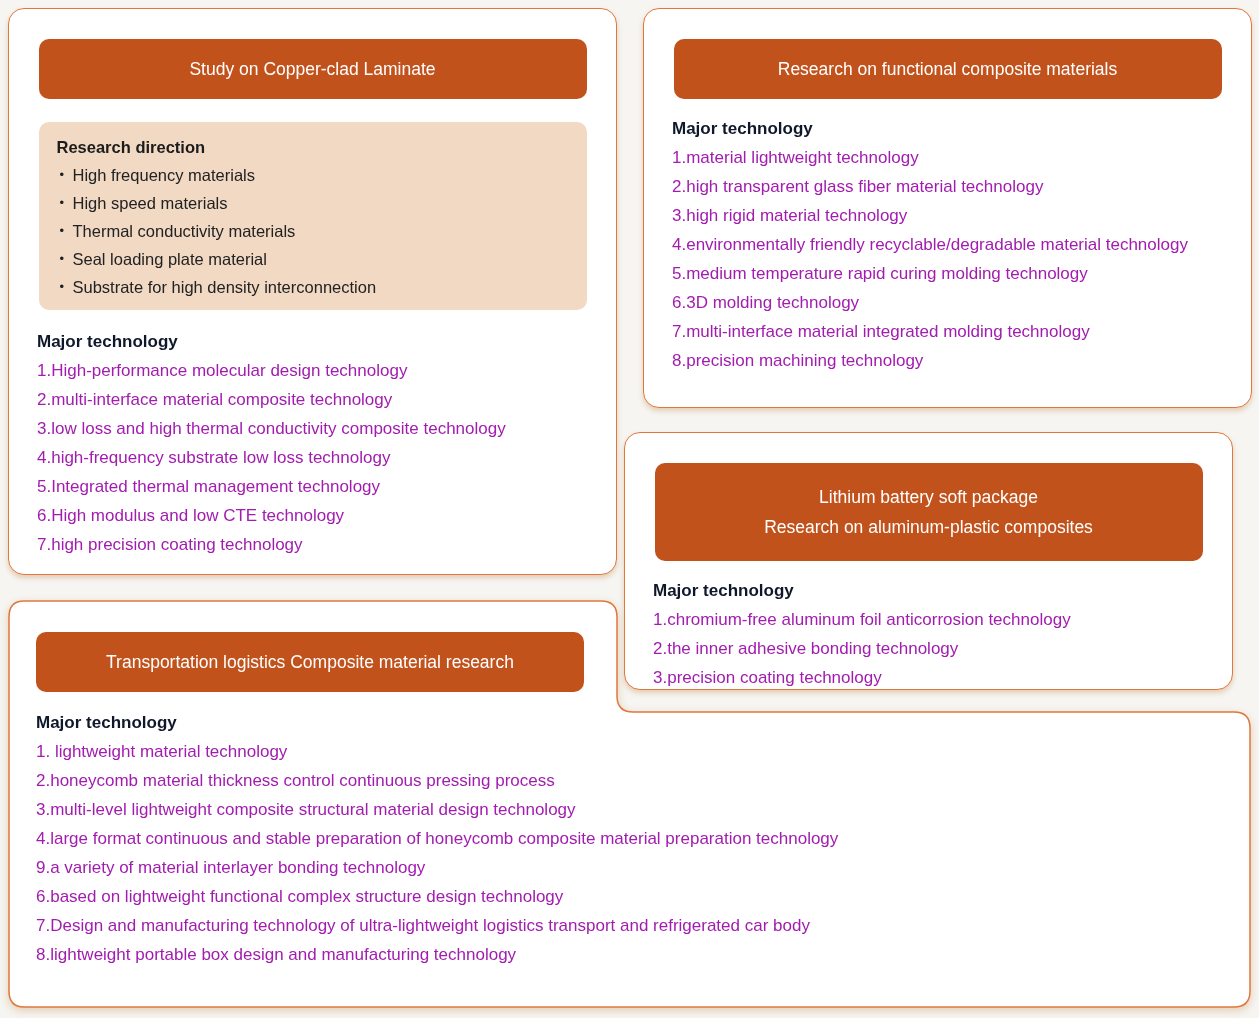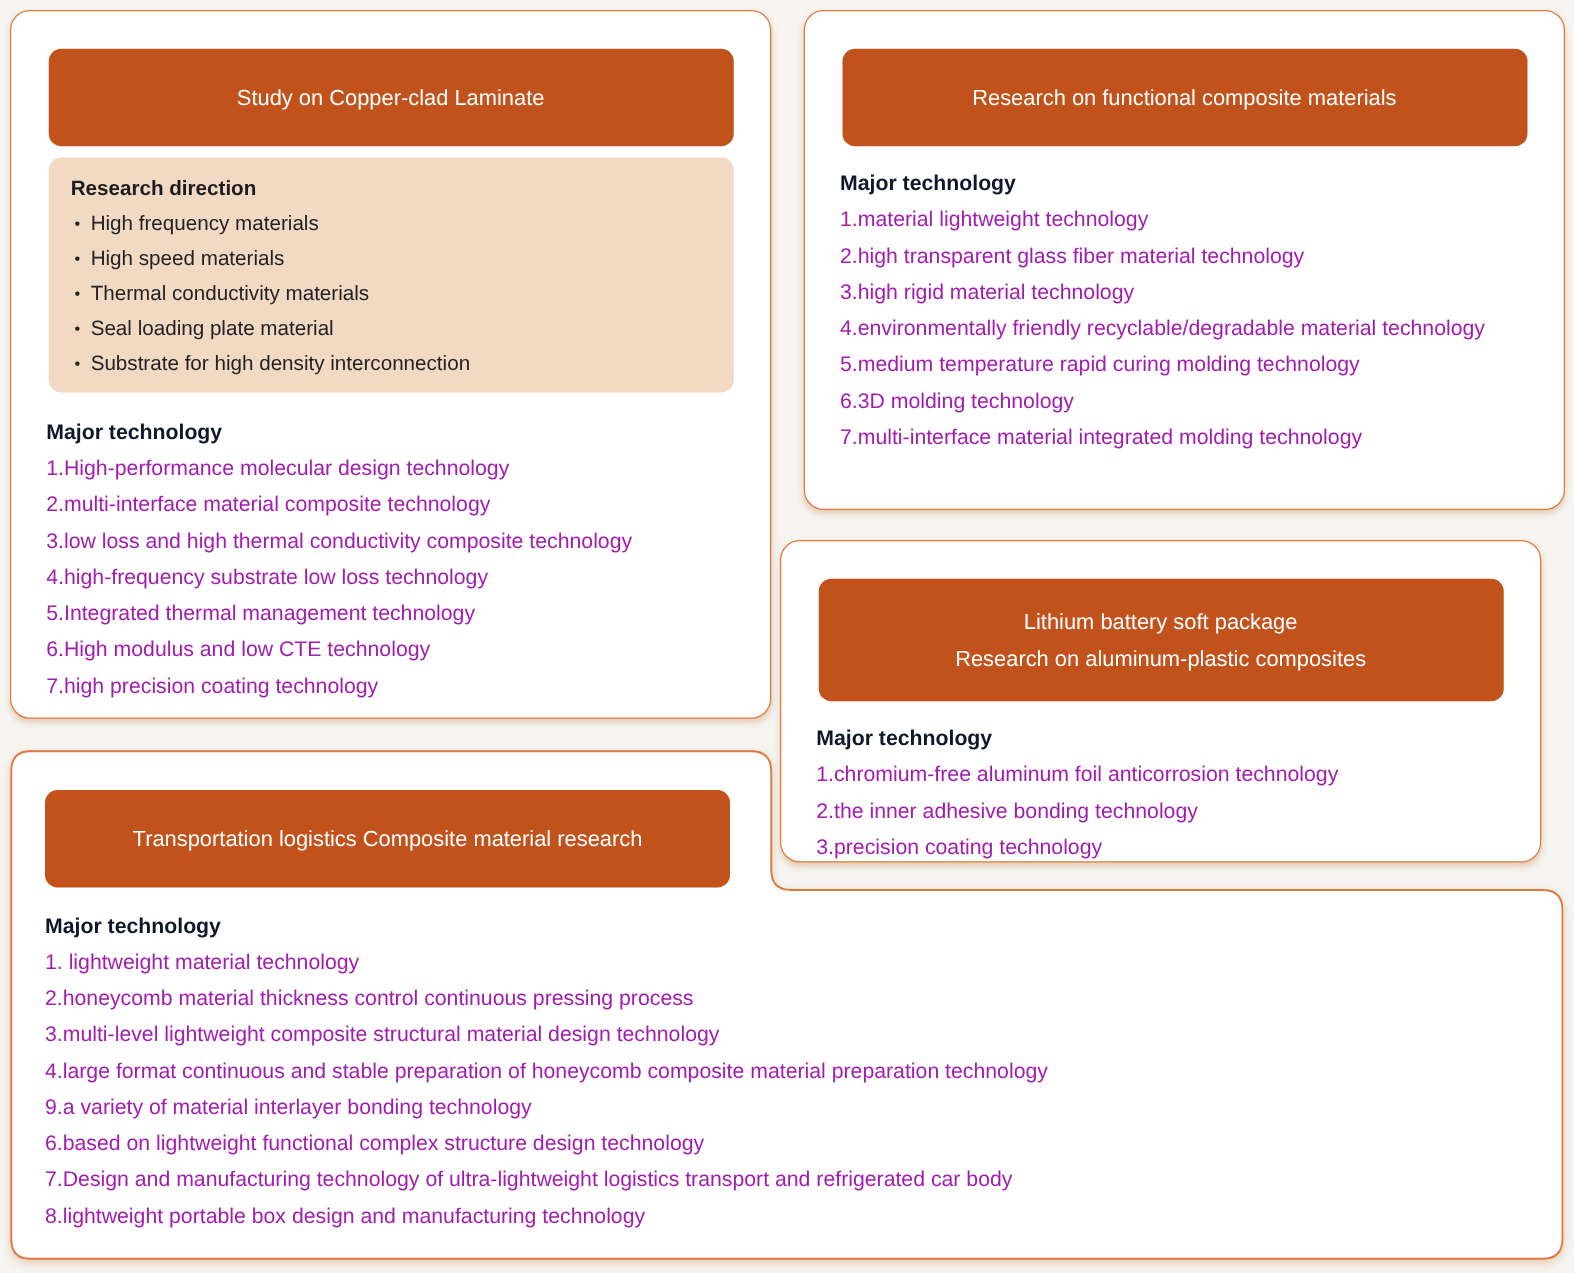--- a/index.html
+++ b/index.html
@@ -23,30 +23,30 @@
   #panel-transport-shape{
     position:absolute;left:8px;top:600px;width:1243px;height:408px;
     filter:drop-shadow(0 3px 4px rgba(205,158,104,0.45));
   }
   #panel-transport-content{
     position:absolute;left:8px;top:600px;width:1243px;height:408px;
     box-sizing:border-box;
   }
 
   .hdr{
-    margin:30px auto 0;width:548px;height:78px;
+    margin:30px auto 0;width:548px;height:60px;
     background:#c2521c;border-radius:10px;
     color:#ffffff;display:flex;flex-direction:column;
     align-items:center;justify-content:center;
     font-size:17.5px;font-weight:500;line-height:30px;
     text-align:center;
   }
   .hdr-left{margin:32px 0 0 28px;}
   .peach{
-    margin:9px auto 0;width:548px;height:188px;
+    margin:23px auto 0;width:548px;height:188px;
     background:#f1d9c4;border-radius:10px;
     padding:11px 18px;box-sizing:border-box;
   }
   .peach-title{
     font-weight:700;font-size:16.5px;color:#1c1c1c;line-height:28px;
   }
   ul{list-style:none;margin:0;padding:0;}
   .bullets li{
     position:relative;line-height:28px;font-size:16.5px;color:#222222;
     padding-left:16px;
@@ -103,20 +103,21 @@
   <div class="majors">
     <div class="major-heading">Major technology</div>
     <ul class="tech-list">
       <li>1.material lightweight technology</li>
       <li>2.high transparent glass fiber material technology</li>
       <li>3.high rigid material technology</li>
       <li>4.environmentally friendly recyclable/degradable material technology</li>
       <li>5.medium temperature rapid curing molding technology</li>
       <li>6.3D molding technology</li>
       <li>7.multi-interface material integrated molding technology</li>
+      <li>8.precision machining technology</li>
     </ul>
   </div>
 </div>
 
 <div class="panel" id="panel-lithium">
   <div class="hdr">
     <span>Lithium battery soft package</span>
     <span>Research on aluminum-plastic composites</span>
   </div>
   <div class="majors">

